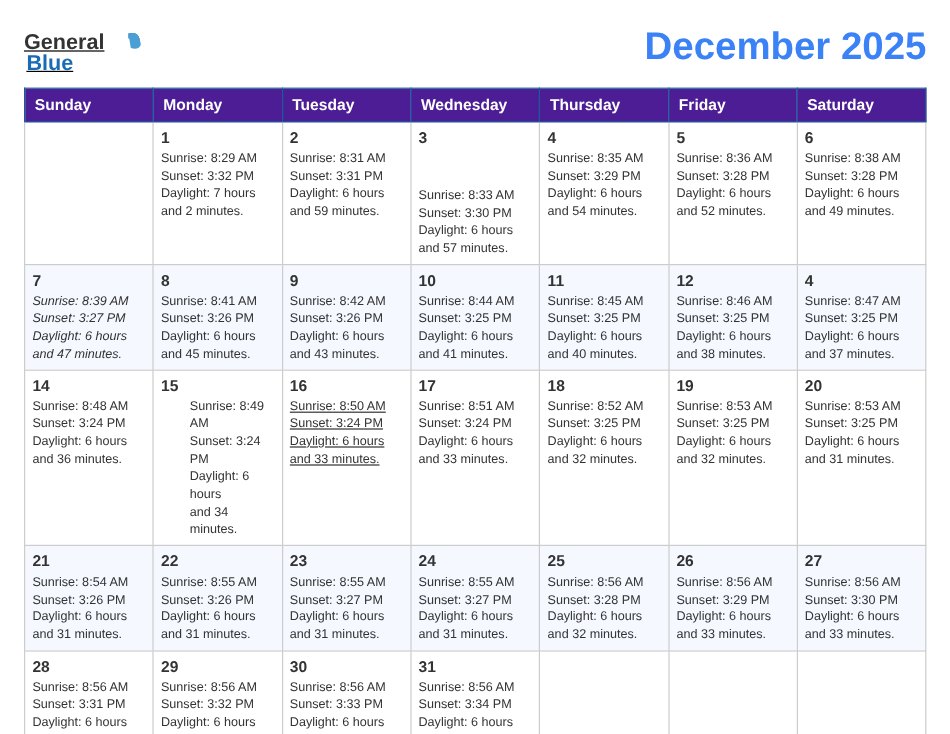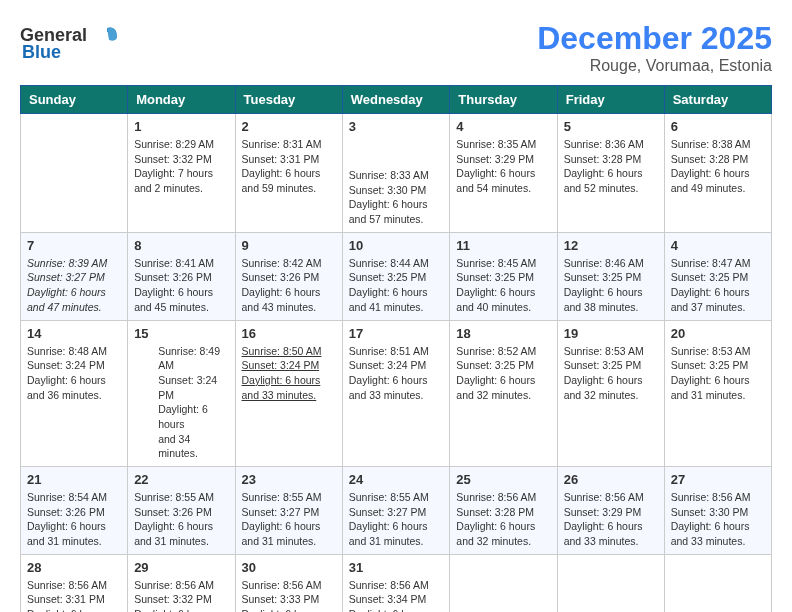--- a/index.html
+++ b/index.html
@@ -12,20 +12,21 @@
     }
     .header {
       display: flex;
       justify-content: space-between;
       align-items: flex-start;
       margin-bottom: 10px;
     }
     .logo {
       display: flex;
       align-items: center;
+      text-decoration: underline;
     }
     .logo-text-general {
       font-size: 18px;
       font-weight: bold;
       color: #333;
     }
     .logo-text-blue {
       font-size: 18px;
       font-weight: bold;
       color: #1a6bb5;
@@ -46,21 +47,21 @@
     .location-title {
       font-size: 16px;
       color: #555;
     }
     .calendar {
       width: 100%;
       border-collapse: collapse;
       border: 1px solid #ccc;
     }
     .calendar th {
-      background-color: #0f766e;
+      background-color: #4c1d95;
       color: #fff;
       text-align: left;
       padding: 6px 8px;
       font-size: 13px;
       border: 1px solid #1a5a9a;
     }
     .calendar td {
       vertical-align: top;
       padding: 5px 6px;
       border: 1px solid #ccc;
@@ -100,21 +101,20 @@
         <svg class="logo-icon" viewBox="0 0 30 30" xmlns="http://www.w3.org/2000/svg">
           <path d="M18 8 Q28 5 28 18 Q24 10 18 12 Z" fill="#1a6bb5"></path>
           <path d="M18 8 Q28 5 28 18 Q26 22 20 20 Z" fill="#4a9fd5"></path>
         </svg>
       </div>
       <span class="logo-text-blue" style="margin-top:-8px;margin-left:2px;">Blue</span>
     </div>
   </div>
   <div class="title-block">
     <div class="month-title">December 2025</div>
-    <div class="location-title">Rouge, Vorumaa, Estonia</div>
   </div>
 </div>
 
 <table class="calendar">
   <thead>
     <tr>
     <th>Sunday</th>
         <th>Monday</th>
         <th>Tuesday</th>
         <th>Wednesday</th>

